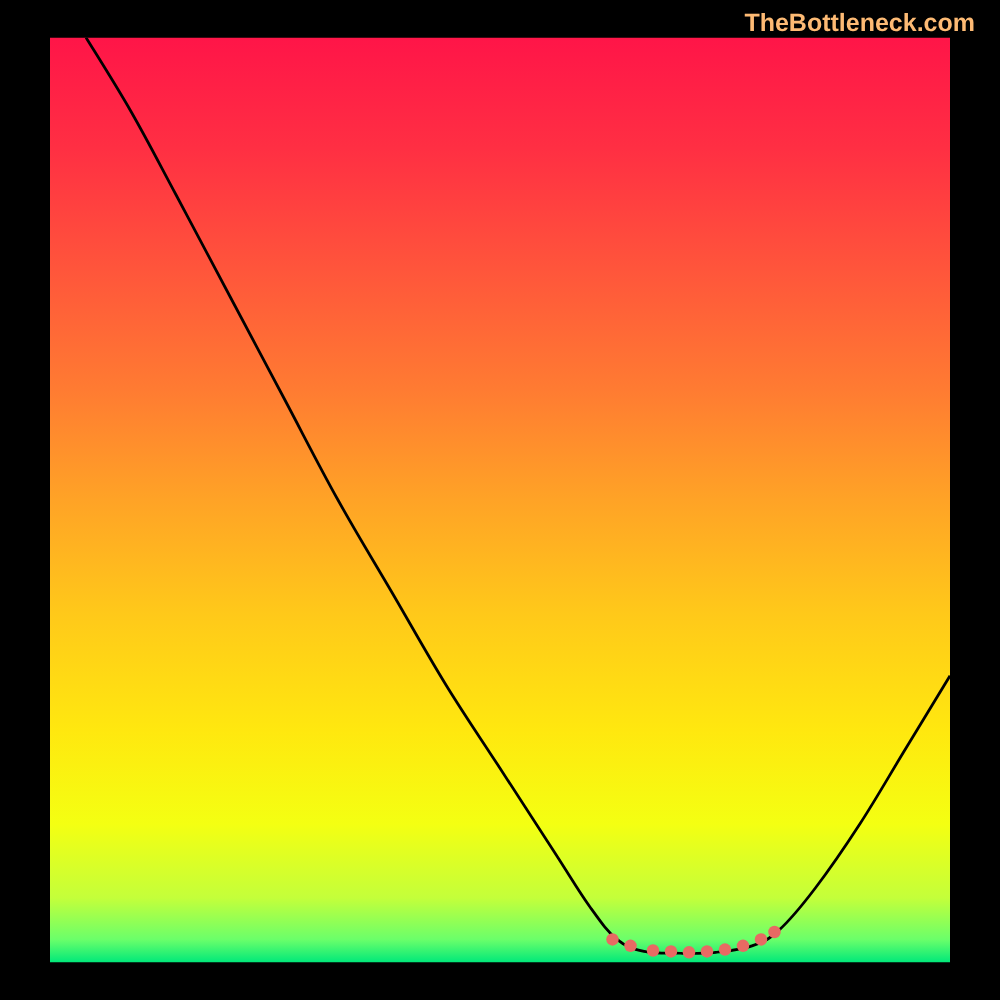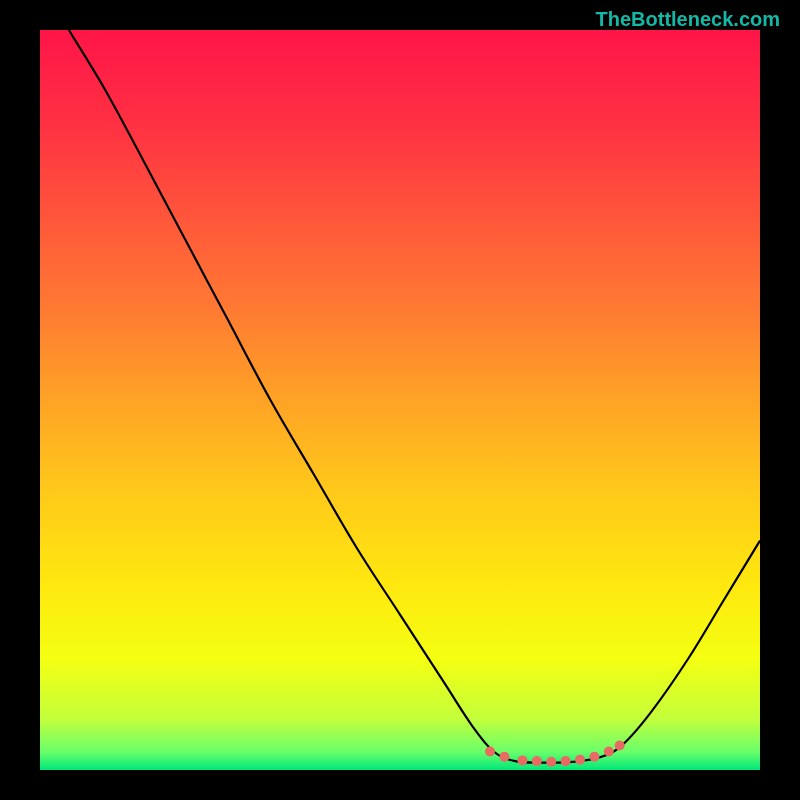--- a/index.html
+++ b/index.html
@@ -14,21 +14,21 @@
   .container {
     width: 800px;
     height: 800px;
     position: relative;
     background: #000;
   }
   .watermark {
     position: absolute;
     top: 8px;
     right: 20px;
-    color: #14b8a6;
+    color: #fdba74;
     font-size: 20px;
     font-weight: bold;
     z-index: 10;
   }
   .plot-area {
     position: absolute;
     left: 40px;
     top: 30px;
     width: 720px;
     height: 740px;

